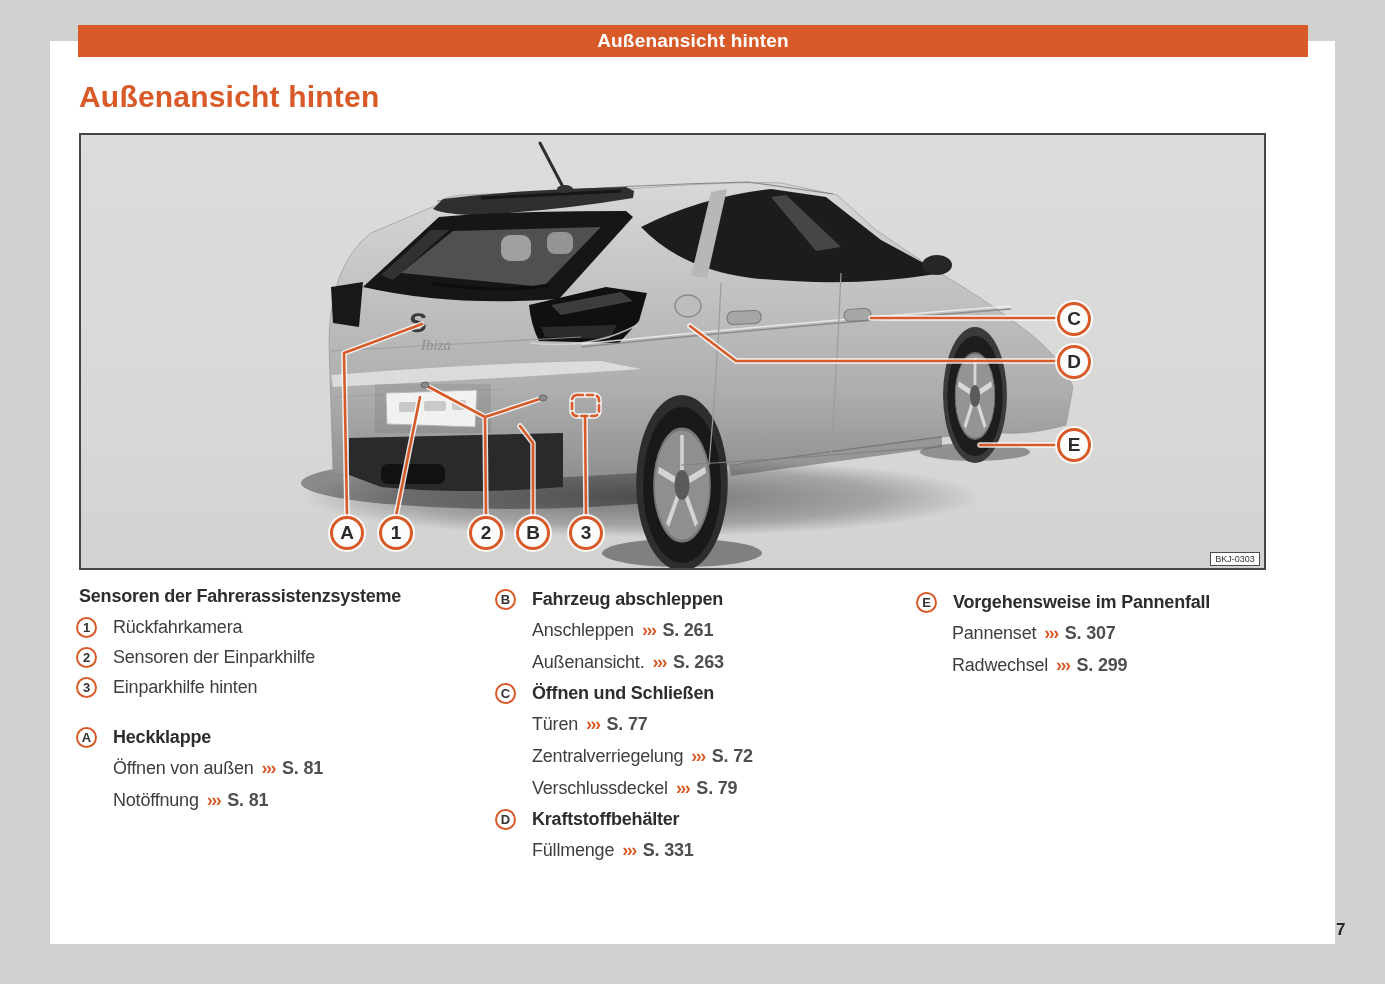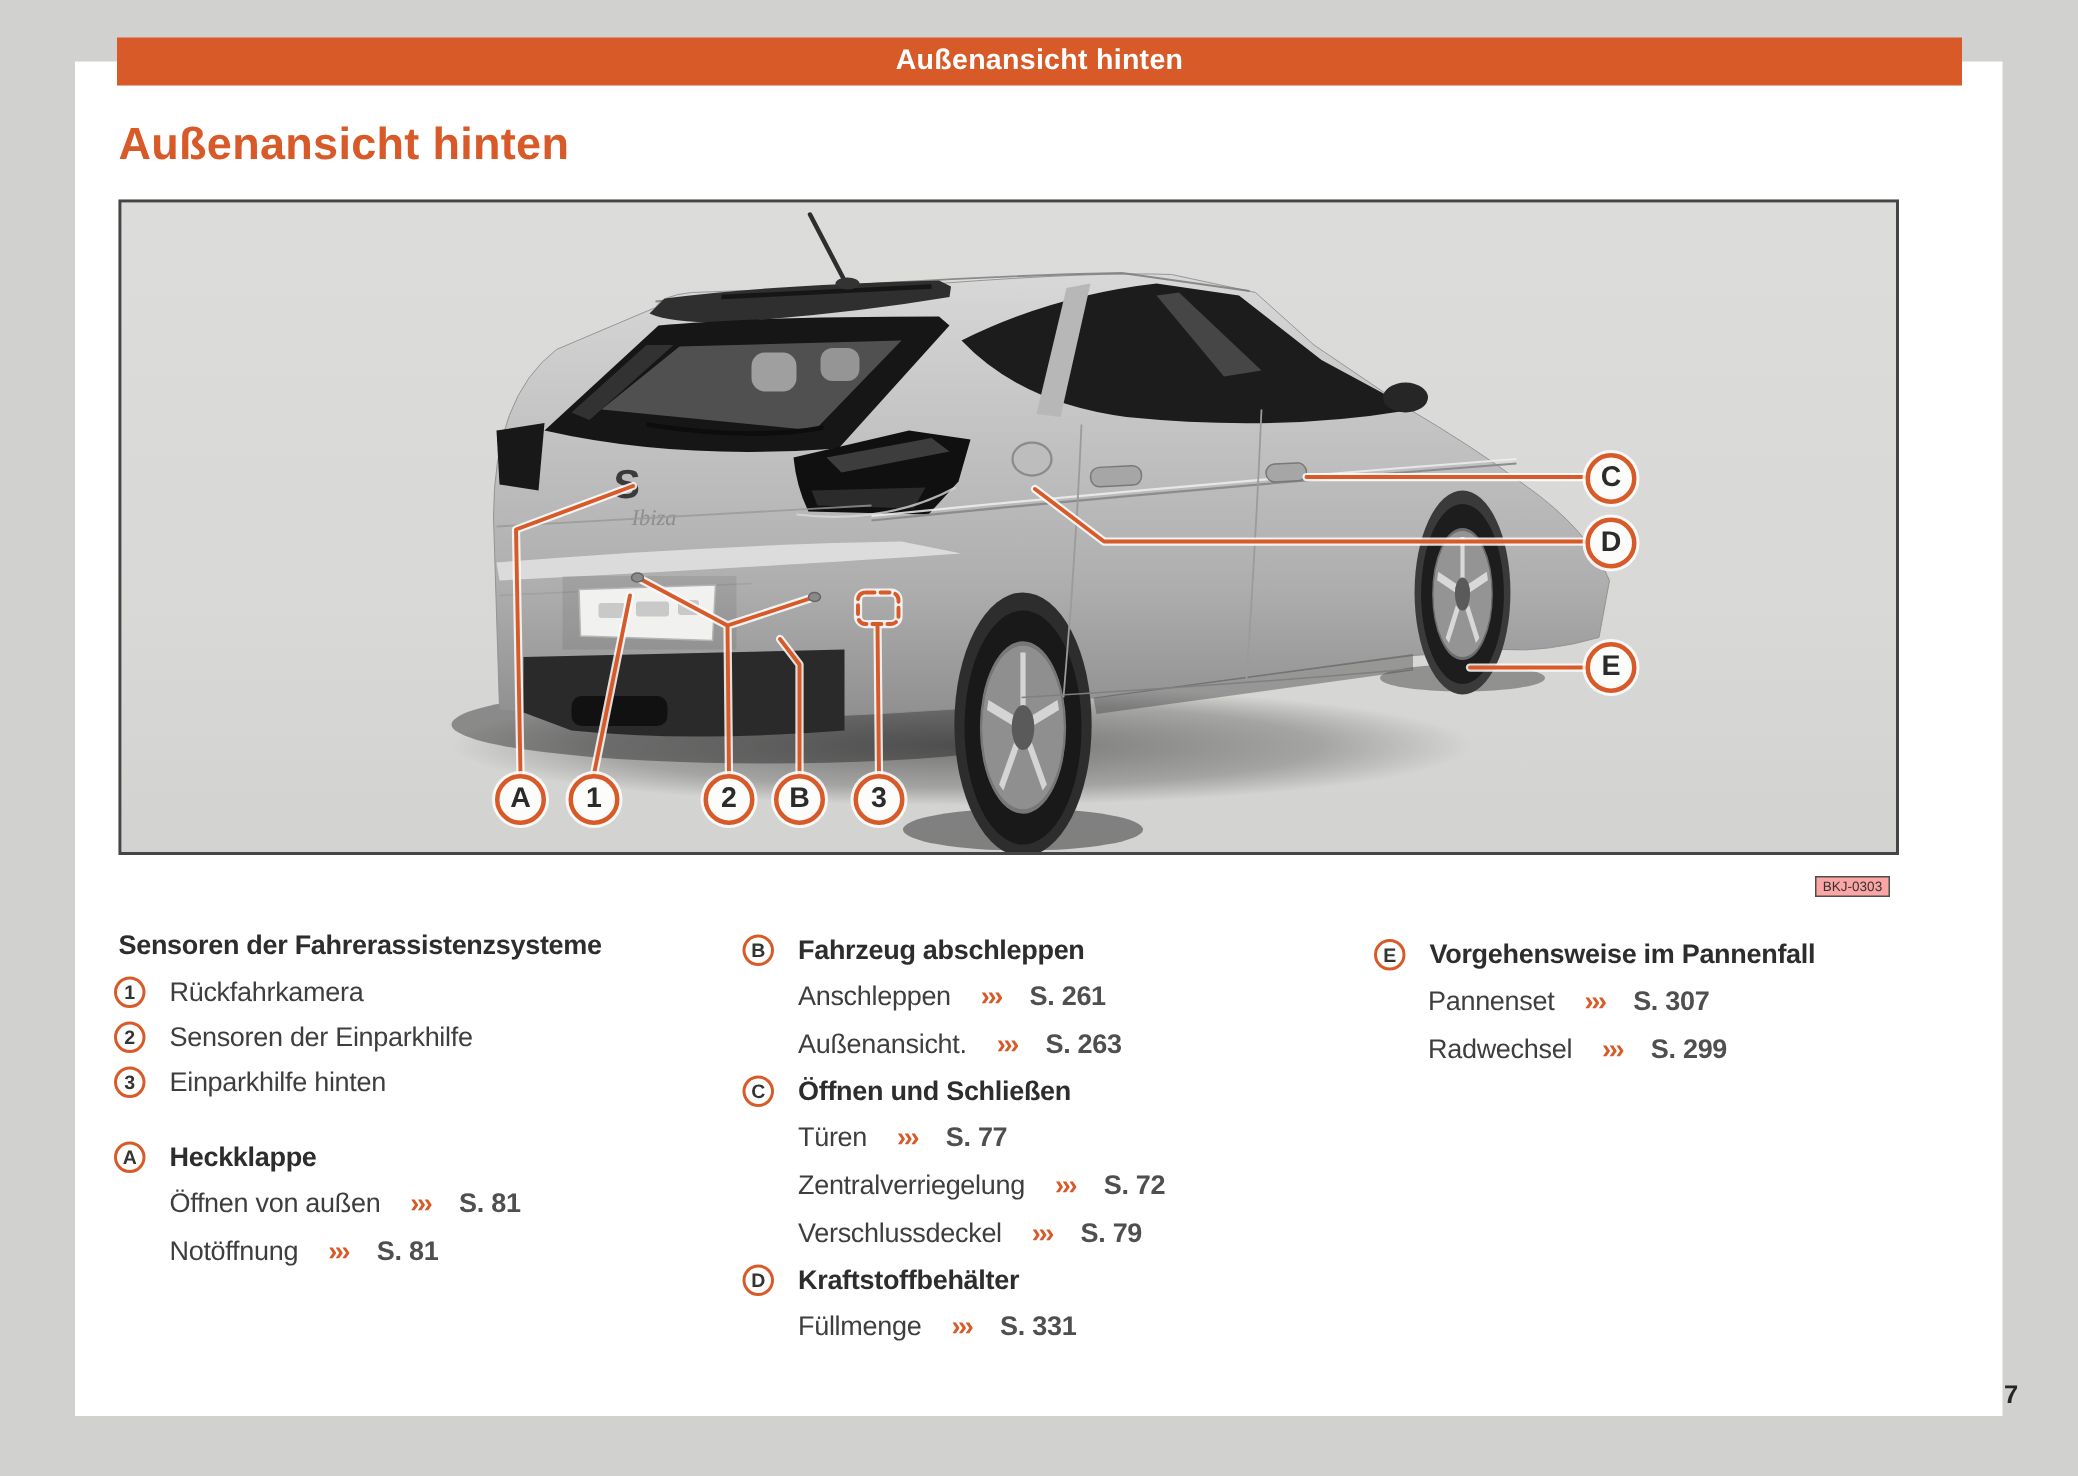--- a/index.html
+++ b/index.html
@@ -19,39 +19,39 @@
     color:#ffffff;font-weight:bold;font-size:19px;display:flex;align-items:center;justify-content:center;
     letter-spacing:.2px;}
 
   .page-title{position:absolute;left:79px;top:80px;font-size:30px;font-weight:bold;color:var(--orange);
     letter-spacing:.2px;}
 
   .figure{position:absolute;left:79px;top:133px;width:1187px;height:437px;border:2px solid #454545;
     background:#d9d9d8;}
   .figure svg{position:absolute;left:0;top:0;}
 
-  .img-code{position:absolute;left:1129px;top:417px;width:50px;height:14px;background:#fca5a5;
+  .img-code{position:absolute;left:1129px;top:417px;width:50px;height:14px;background:#ffffff;
     border:1px solid #4d4d4d;color:#333;font-size:9px;line-height:12px;text-align:center;
-    letter-spacing:0;margin-top:32px;}
+    letter-spacing:0;}
 
   .callout{position:absolute;width:34px;height:34px;border:3px solid var(--orange);border-radius:50%;
     background:#fcfcfb;display:flex;align-items:center;justify-content:center;
     font-weight:bold;font-size:19px;color:#2b2b2b;box-shadow:0 0 0 2px rgba(255,255,255,.85);}
 
-  .col{position:absolute;width:412px;margin-top:34px;}
+  .col{position:absolute;width:412px;}
   .lg-head{padding-left:3px;line-height:25px;font-size:18px;}
   .lg-head .hb{font-weight:bold;color:var(--ink);letter-spacing:-.2px;}
   .lrow{display:flex;align-items:center;height:30px;font-size:18px;color:var(--body-text);}
   .lrow .lbl{letter-spacing:-.2px;}
   .lrow.boldrow .lbl{font-weight:bold;color:var(--ink);}
   .mk{width:21px;height:21px;border:2px solid var(--orange);border-radius:50%;background:#fff;
     display:inline-flex;align-items:center;justify-content:center;font-weight:bold;font-size:13px;
     color:#333;flex:0 0 21px;margin-right:16px;}
   .sub{height:32px;display:flex;align-items:center;padding-left:37px;font-size:18px;
-    color:var(--body-text);letter-spacing:-.2px;gap:12px;}
+    color:var(--body-text);letter-spacing:-.2px;}
   .sub2{padding-left:37px;line-height:25px;font-size:18px;color:var(--body-text);letter-spacing:-.2px;}
   .arrows{color:var(--orange);font-weight:bold;margin:0 7px 0 8px;letter-spacing:-1.5px;}
   .arrows.nolead{margin-left:0;}
   .ref{font-weight:bold;color:var(--ref-gray);letter-spacing:-.2px;}
 
   .page-num{position:absolute;left:1336px;top:920px;font-size:17px;font-weight:bold;color:#262626;}
 </style>
 </head>
 <body>
 

